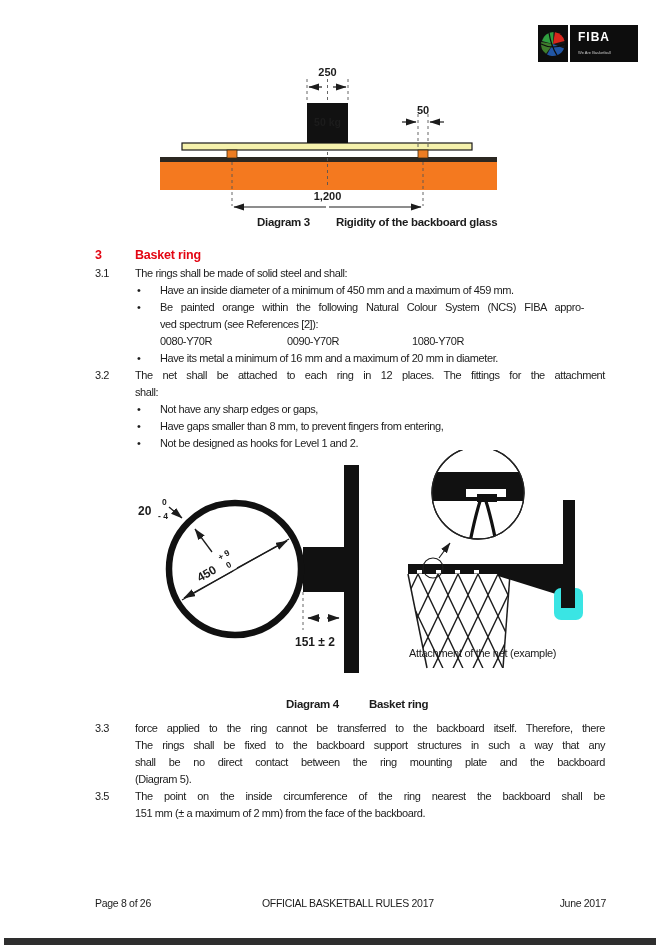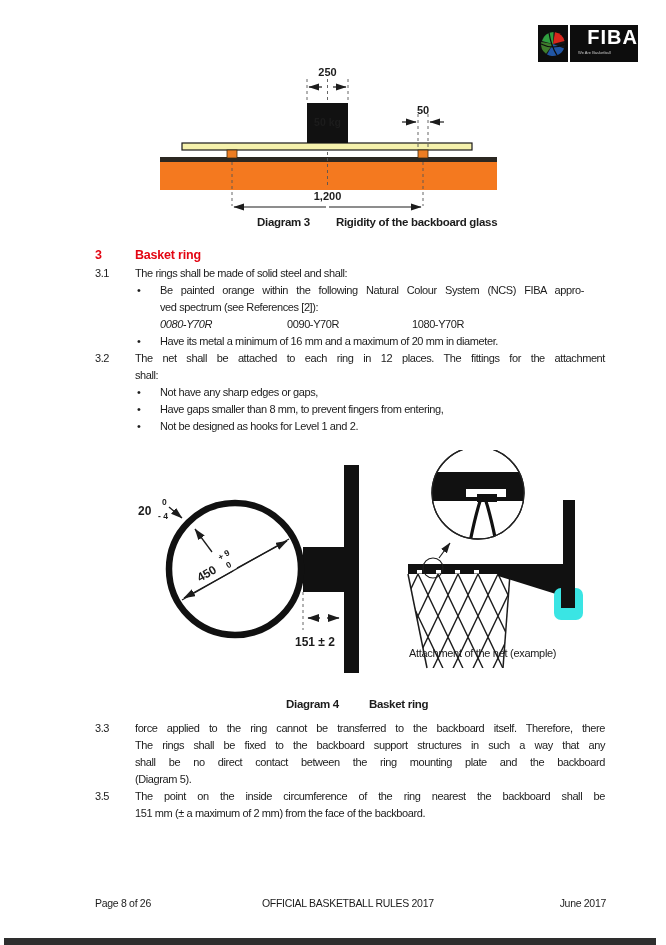--- a/index.html
+++ b/index.html
@@ -3,21 +3,21 @@
 <meta charset="utf-8">
 <style>
   html,body { margin:0; padding:0; background:#fff; }
   .page { position:relative; width:666px; height:945px; background:#ffffff; overflow:hidden;
           font-family:"Liberation Sans", sans-serif; color:#1c1c1c; }
 
   
   .logo { position:absolute; left:538px; top:25px; display:flex; }
   .logo-globe { width:30px; height:37px; background:#0d0d0d; margin-right:2px; }
   .logo-right { width:68px; height:37px; background:#0d0d0d; box-sizing:border-box; padding:3px 0 0 8px; }
-  .logo-word { color:#fff; font-weight:bold; font-size:20px; letter-spacing:1px; line-height:18px;text-align:right; }
+  .logo-word { color:#fff; font-weight:bold; font-size:12px; letter-spacing:1px; line-height:18px; }
   .logo-tag  { color:#c9c9c9; font-size:5px; transform:scale(0.8); transform-origin:left top; margin-top:4px; white-space:nowrap; }
 
   
   .d3-svg { position:absolute; left:150px; top:62px; }
   .d4-svg { position:absolute; left:120px; top:450px; }
   .dim-label { font-family:"Liberation Sans",sans-serif; font-weight:bold; fill:#1c1c1c; }
   .caption { position:absolute; font-weight:bold; font-size:11.5px; letter-spacing:-0.3px; display:flex; color:#1c1c1c; }
   .cap-gap3 { width:26px; } .cap-gap4 { width:30px; }
   .net-note { position:absolute; left:409px; top:647px; font-size:11px; letter-spacing:-0.3px; color:#1c1c1c; }
 
@@ -25,21 +25,21 @@
   .rules-block { position:absolute; left:95px; width:512px; font-size:11px; line-height:17px; letter-spacing:-0.4px; }
   .rule  { display:flex; align-items:flex-start; }
   .rnum  { width:40px; flex:none; }
   .rbody { width:470px; flex:none; }
   .jl    { text-align:justify; text-align-last:justify; }
   .heading { color:#e30613; font-weight:bold; font-size:12.5px; line-height:19px; letter-spacing:-0.2px; }
   .bullet { display:flex; }
   .bullet::before { content:"\2022"; width:25px; flex:none; padding-left:2px; box-sizing:border-box; }
   .btext { width:424px; flex:none; }
   .ncs-row { display:flex; padding-left:25px; }
-  .ncs-row span:nth-child(1) { width:127px;font-style:italic; }
+  .ncs-row span:nth-child(1) { width:127px; }
   .ncs-row span:nth-child(2) { width:125px; }
 
   
   .footer-item { position:absolute; top:897px; font-size:10.5px; letter-spacing:-0.3px; color:#1c1c1c; }
   .f-left  { left:95px; }
   .f-mid   { left:262px; }
   .f-right { right:60px; }
   .bottom-bar { position:absolute; left:4px; top:938px; width:652px; height:7px; background:#2e2e2e; }
 </style>
 </head>
@@ -117,20 +117,23 @@
 
   <div class="rules-block" style="top:246px;">
     <div class="rule">
       <div class="rnum heading">3</div>
       <div class="rbody heading">Basket ring</div>
     </div>
     <div class="rule">
       <div class="rnum">3.1</div>
       <div class="rbody">
         <div>The rings shall be made of solid steel and shall:</div>
+        <div class="bullet">
+          <div class="btext">Have an inside diameter of a minimum of 450 mm and a maximum of 459 mm.</div>
+        </div>
         <div class="bullet">
           <div class="btext">
             <div class="jl">Be painted orange within the following Natural Colour System (NCS) FIBA appro-</div>
             <div>ved spectrum (see References [2]):</div>
           </div>
         </div>
         <div class="ncs-row">
           <span>0080-Y70R</span>
           <span>0090-Y70R</span>
           <span>1080-Y70R</span>

